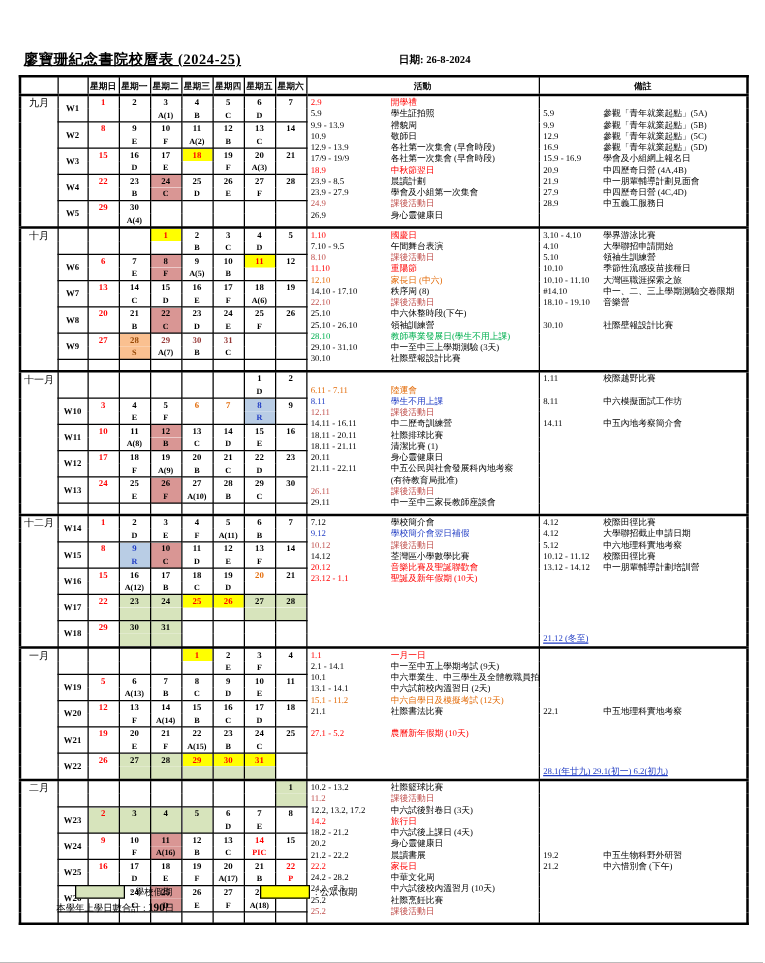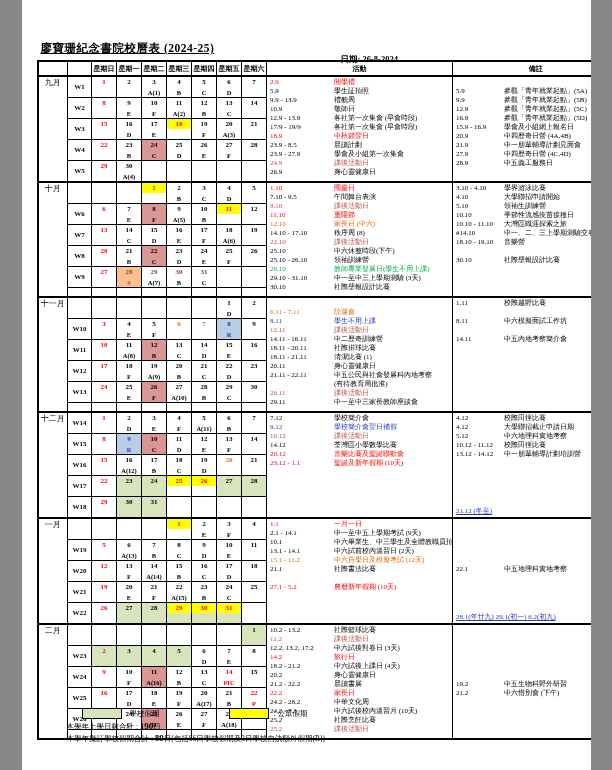--- a/index.html
+++ b/index.html
@@ -1,20 +1,20 @@
 <!DOCTYPE html>
 <html><head>
 <meta charset="utf-8">
 <style>
   html,body{margin:0;padding:0;background:#888;}
-  .page{position:relative;width:569px;height:770px;background:#fff;margin:0 auto;
+  .page{position:relative;width:612px;height:770px;background:#fff;margin:0 auto;
         font-family:"Liberation Serif","DejaVu Serif",serif;overflow:hidden;color:#000;}
   .hdr{position:absolute;top:38px;left:19px;width:578px;height:16px;}
   .title{font-size:11.5px;font-weight:bold;text-decoration:underline;letter-spacing:.5px;}
-  .dateinfo{position:absolute;left:300px;top:16px;font-size:8.5px;font-weight:bold;}
+  .dateinfo{position:absolute;left:300px;top:4px;font-size:8.5px;font-weight:bold;}
   table.cal{position:absolute;top:60px;left:15px;width:582px;border-collapse:collapse;
             table-layout:fixed;border:2px solid #000;}
   .cal td{border:1px solid #000;padding:0;overflow:hidden;}
   .cal thead td{height:13px;text-align:center;font-weight:bold;font-size:7px;border-bottom:2px solid #000;}
   .cal tbody{border-top:2px solid #000;padding-left:23px;}
   .mcell{vertical-align:top;text-align:center;font-size:8px;padding-top:2px;}
   .wcell{text-align:center;font-weight:bold;font-size:7px;}
   .daycell{text-align:center;}
   tr.line-date td.daycell{border-bottom:none;font-size:7px;font-weight:bold;height:10px;line-height:10px;}
   tr.line-letter td.daycell{border-top:none;font-size:6.5px;font-weight:bold;height:10px;line-height:9px;}
@@ -1169,16 +1169,13 @@
 
   <div class="legend">
     <span class="swatch g"></span>
     <span>: 學校假期</span>
     <span class="swatch y"></span>
     <span>: 公眾假期</span>
   </div>
   <div class="tot tot1">
     <span>本學年上學日數合計 : </span><span class="val">190</span><span>日</span>
   </div>
-  <div class="tot tot2">
-    <span>本學年擬訂學校假期合計 : </span><span class="val">89</span><span>日(包括86日學校假期及3日學校自決額外假期(R))</span>
-  </div>
 </div>
 
 </body></html>

